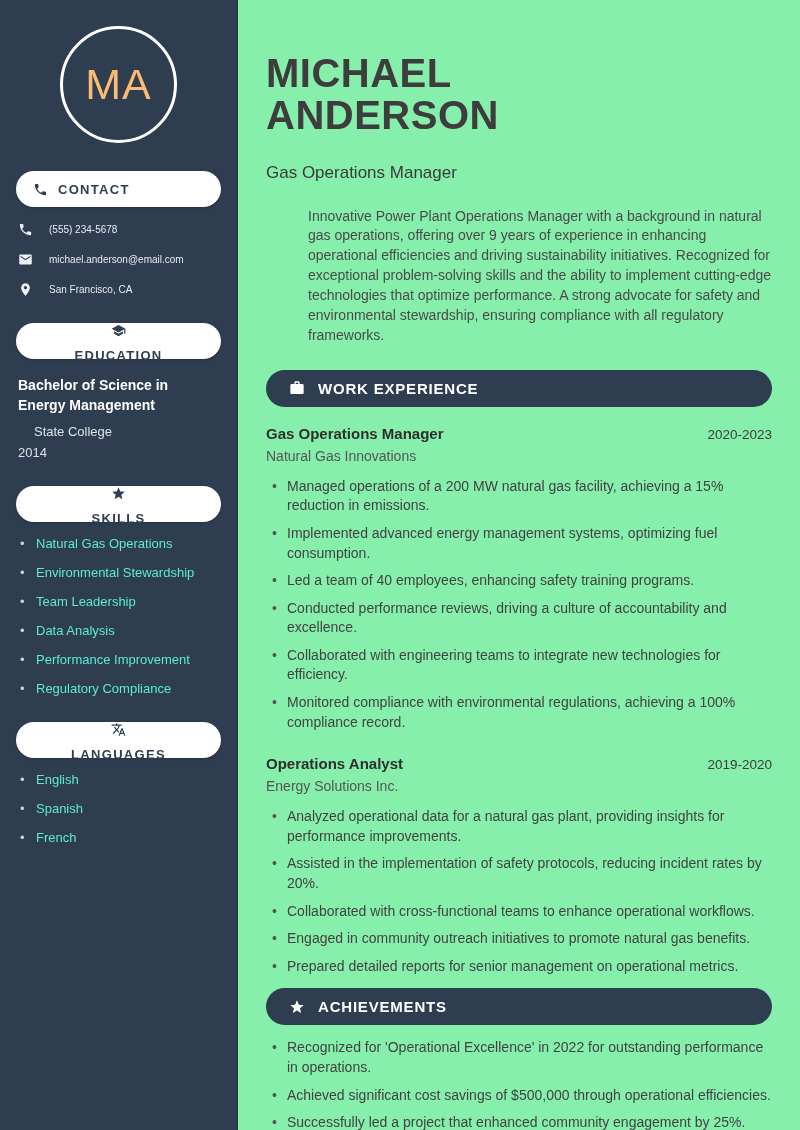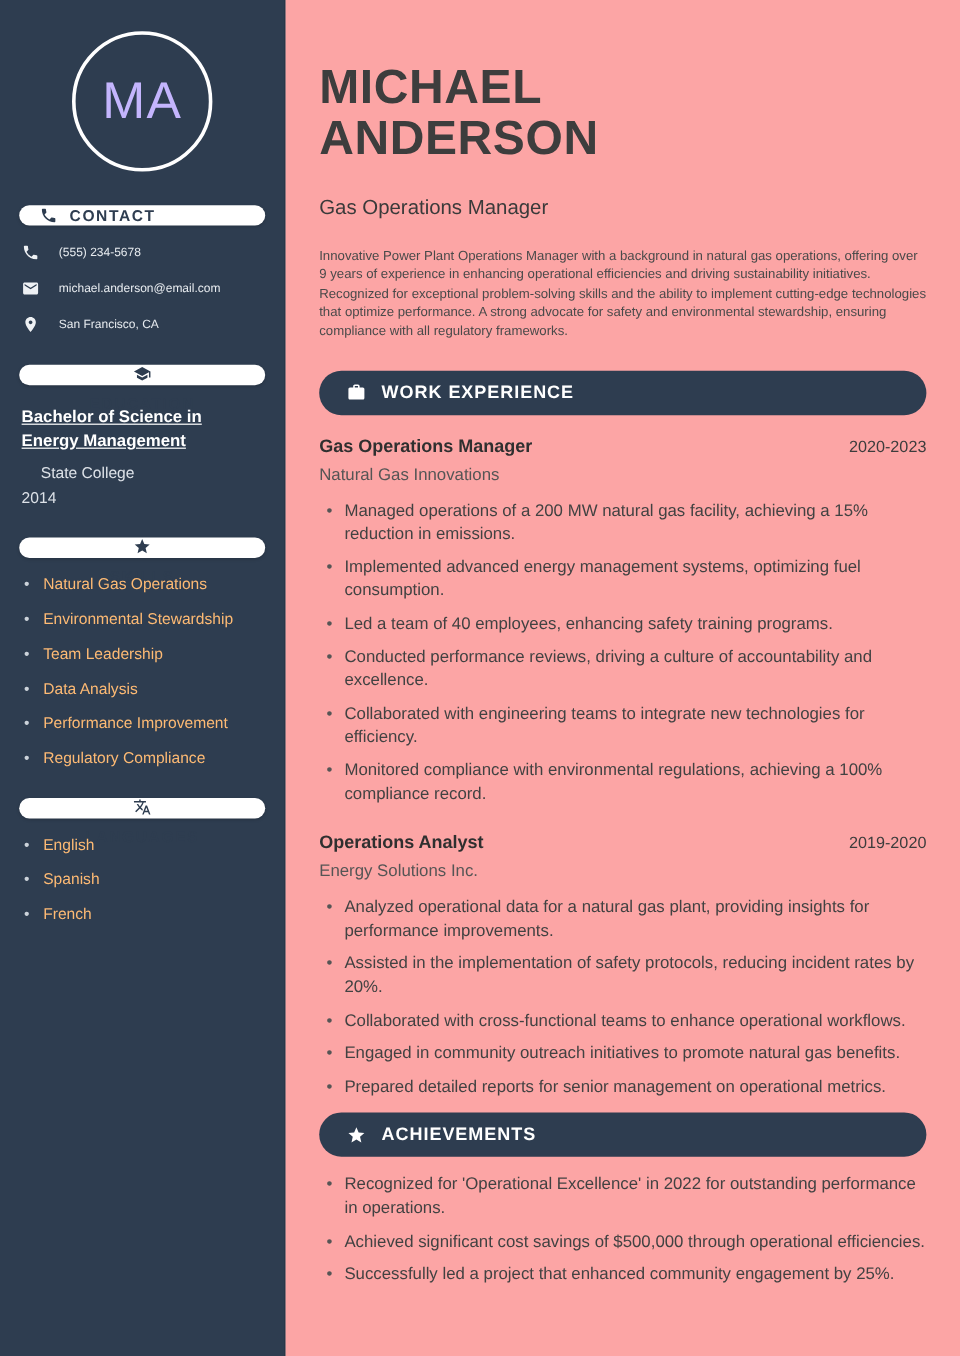--- a/index.html
+++ b/index.html
@@ -19,55 +19,55 @@
     padding: 24px 16px 0;
     border-right: 1px solid #263444;
   }
   .avatar {
     width: 117px; height: 117px;
     border: 3px solid #ffffff; border-radius: 50%;
     margin: 2px auto 0;
     display: flex; align-items: center; justify-content: center;
   }
   .avatar-initials {
-    color: #c4b5fd; font-size: 43px; font-weight: 500; letter-spacing: 1px; text-align: right;
+    color: #fdba74; font-size: 43px; font-weight: 500; letter-spacing: 1px; text-align: right;
   }
   .side-pill {
     background: #ffffff; color: #2e3d50;
-    border-radius: 999px; height: 17px;
+    border-radius: 999px; height: 36px;
     display: flex; align-items: center; gap: 10px;
     padding: 0 17px;
     font-size: 13px; font-weight: 700; letter-spacing: 1.3px;
     box-shadow: 0 1px 3px rgba(0,0,0,0.18);
   }
   .side-pill svg { width: 15px; height: 15px; fill: #2e3d50; flex-shrink: 0; }
   .contact-pill   { margin-top: 28px; }
   .edu-pill, .skills-pill, .lang-pill { margin-top: 26px; flex-direction: column; }
 
   .contact-list { list-style: none; margin: 15px 0 0; padding: 0 0 0 2px; }
   .contact-list li { display: flex; align-items: center; gap: 16px; color: #e7ebef; font-size: 10px; margin: 15px 0; }
   .contact-list svg { width: 15px; height: 15px; fill: #eef1f4; flex-shrink: 0; }
 
   .edu-block  { margin-top: 16px; padding: 0 2px; }
-  .edu-degree { color: #ffffff; font-weight: 700; font-size: 14px; line-height: 1.45; text-decoration: underline; }
+  .edu-degree { color: #ffffff; font-weight: 700; font-size: 14px; line-height: 1.45; }
   .edu-school { color: #dde2e8; font-size: 13px; margin-top: 8px; margin-left: 16px; }
   .edu-year   { color: #dde2e8; font-size: 13px; margin-top: 6px; }
 
   ul.dot-list { list-style: none; margin: 14px 0 0; padding: 0 0 0 4px; }
-  ul.dot-list li { position: relative; padding-left: 16px; color: #fdba74; font-size: 13px; margin: 14px 0; }
+  ul.dot-list li { position: relative; padding-left: 16px; color: #5eead4; font-size: 13px; margin: 14px 0; }
   ul.dot-list li::before { content: "•"; position: absolute; left: 0; top: 0; color: #ccd3da; }
 
   
-  .main { flex: 1; background: #fca5a5; padding: 25px 28px 0; }
+  .main { flex: 1; background: #86efac; padding: 25px 28px 0; }
   .name {
     font-size: 40px; font-weight: 700; color: #3d3d3d;
     line-height: 1.05; letter-spacing: 0.5px;
   }
   .person-title { font-size: 17px; color: #3a3a3a; margin-top: 14px; }
-  .summary { font-size: 11px; color: #4a4a4a; line-height: 1.42; margin-top: 24px; }
+  .summary { font-size: 14px; color: #4a4a4a; line-height: 1.42; margin-top: 24px; margin-left: 42px; }
 
   .main-pill {
     background: #2e3d50; color: #ffffff;
     border-radius: 999px; height: 37px;
     display: flex; align-items: center; gap: 13px;
     padding: 0 23px;
     font-size: 15px; font-weight: 700; letter-spacing: 0.8px;
     margin-top: 24px;
   }
   .main-pill svg { width: 16px; height: 16px; fill: #ffffff; flex-shrink: 0; }

